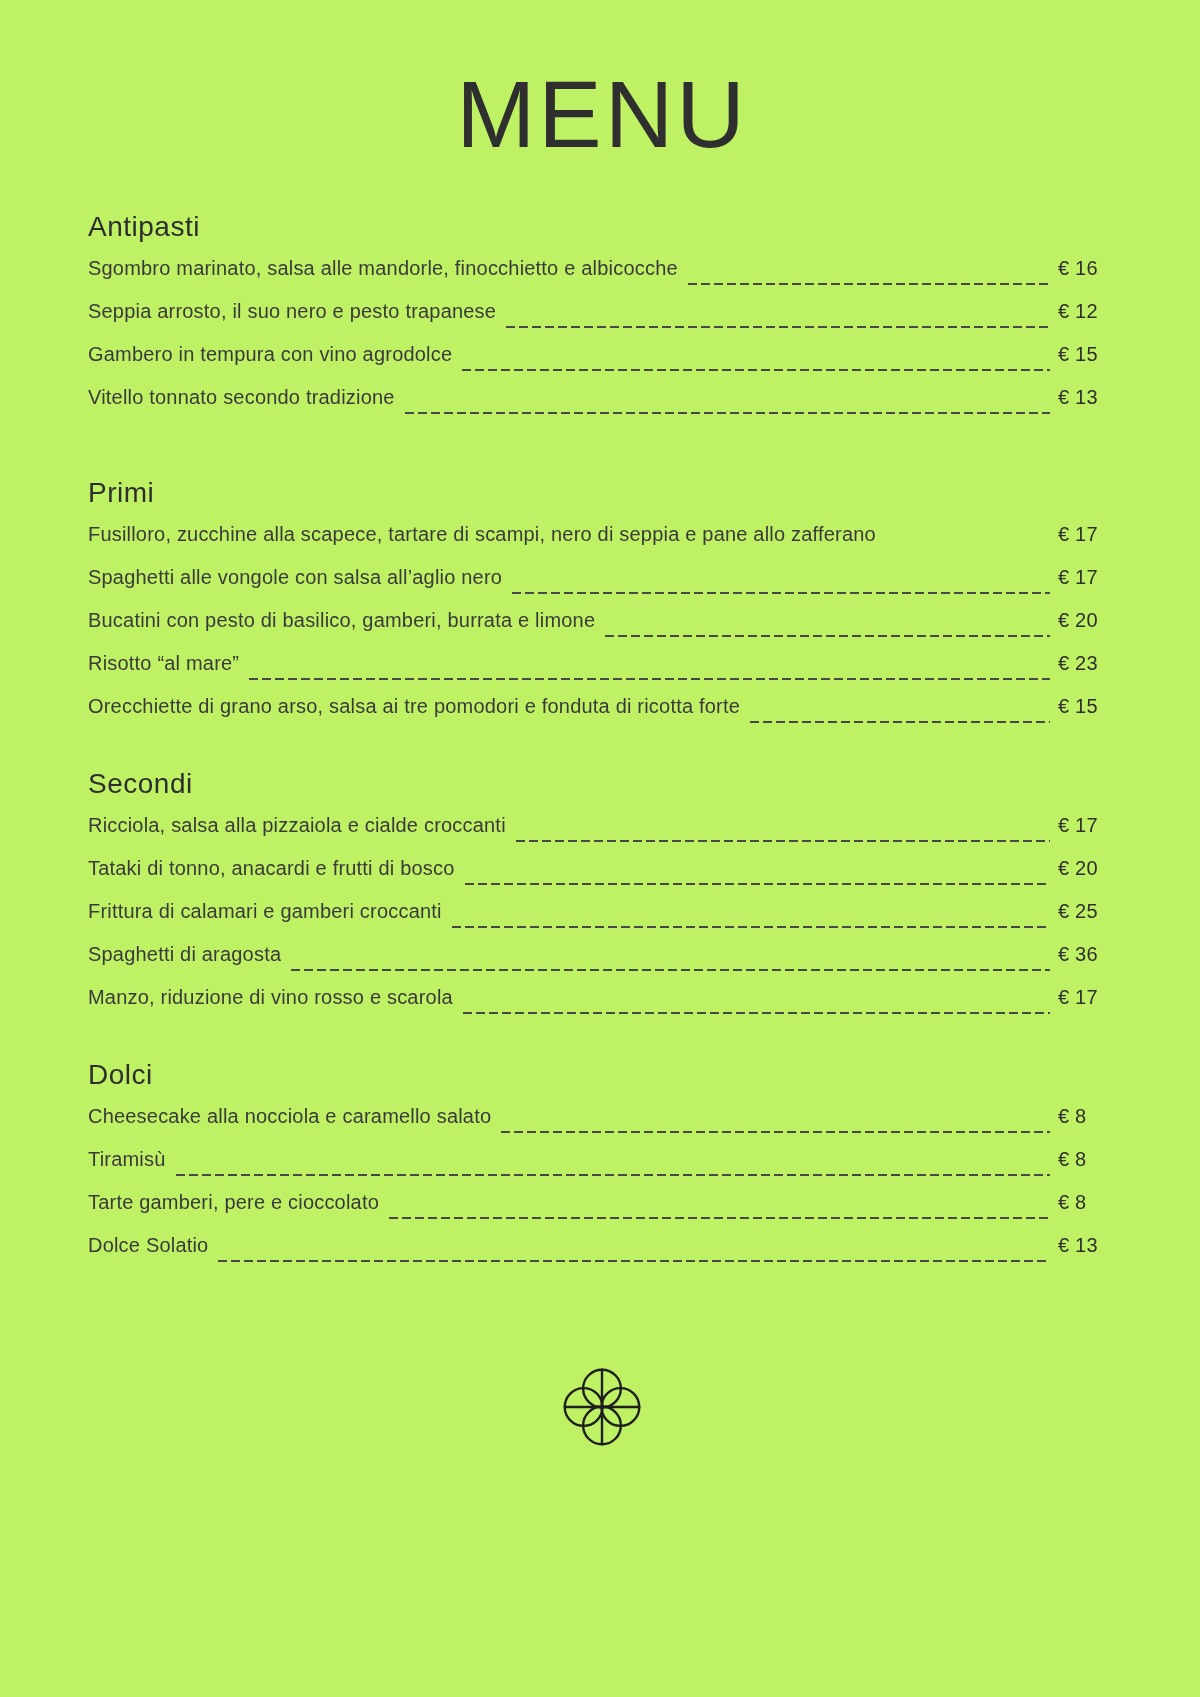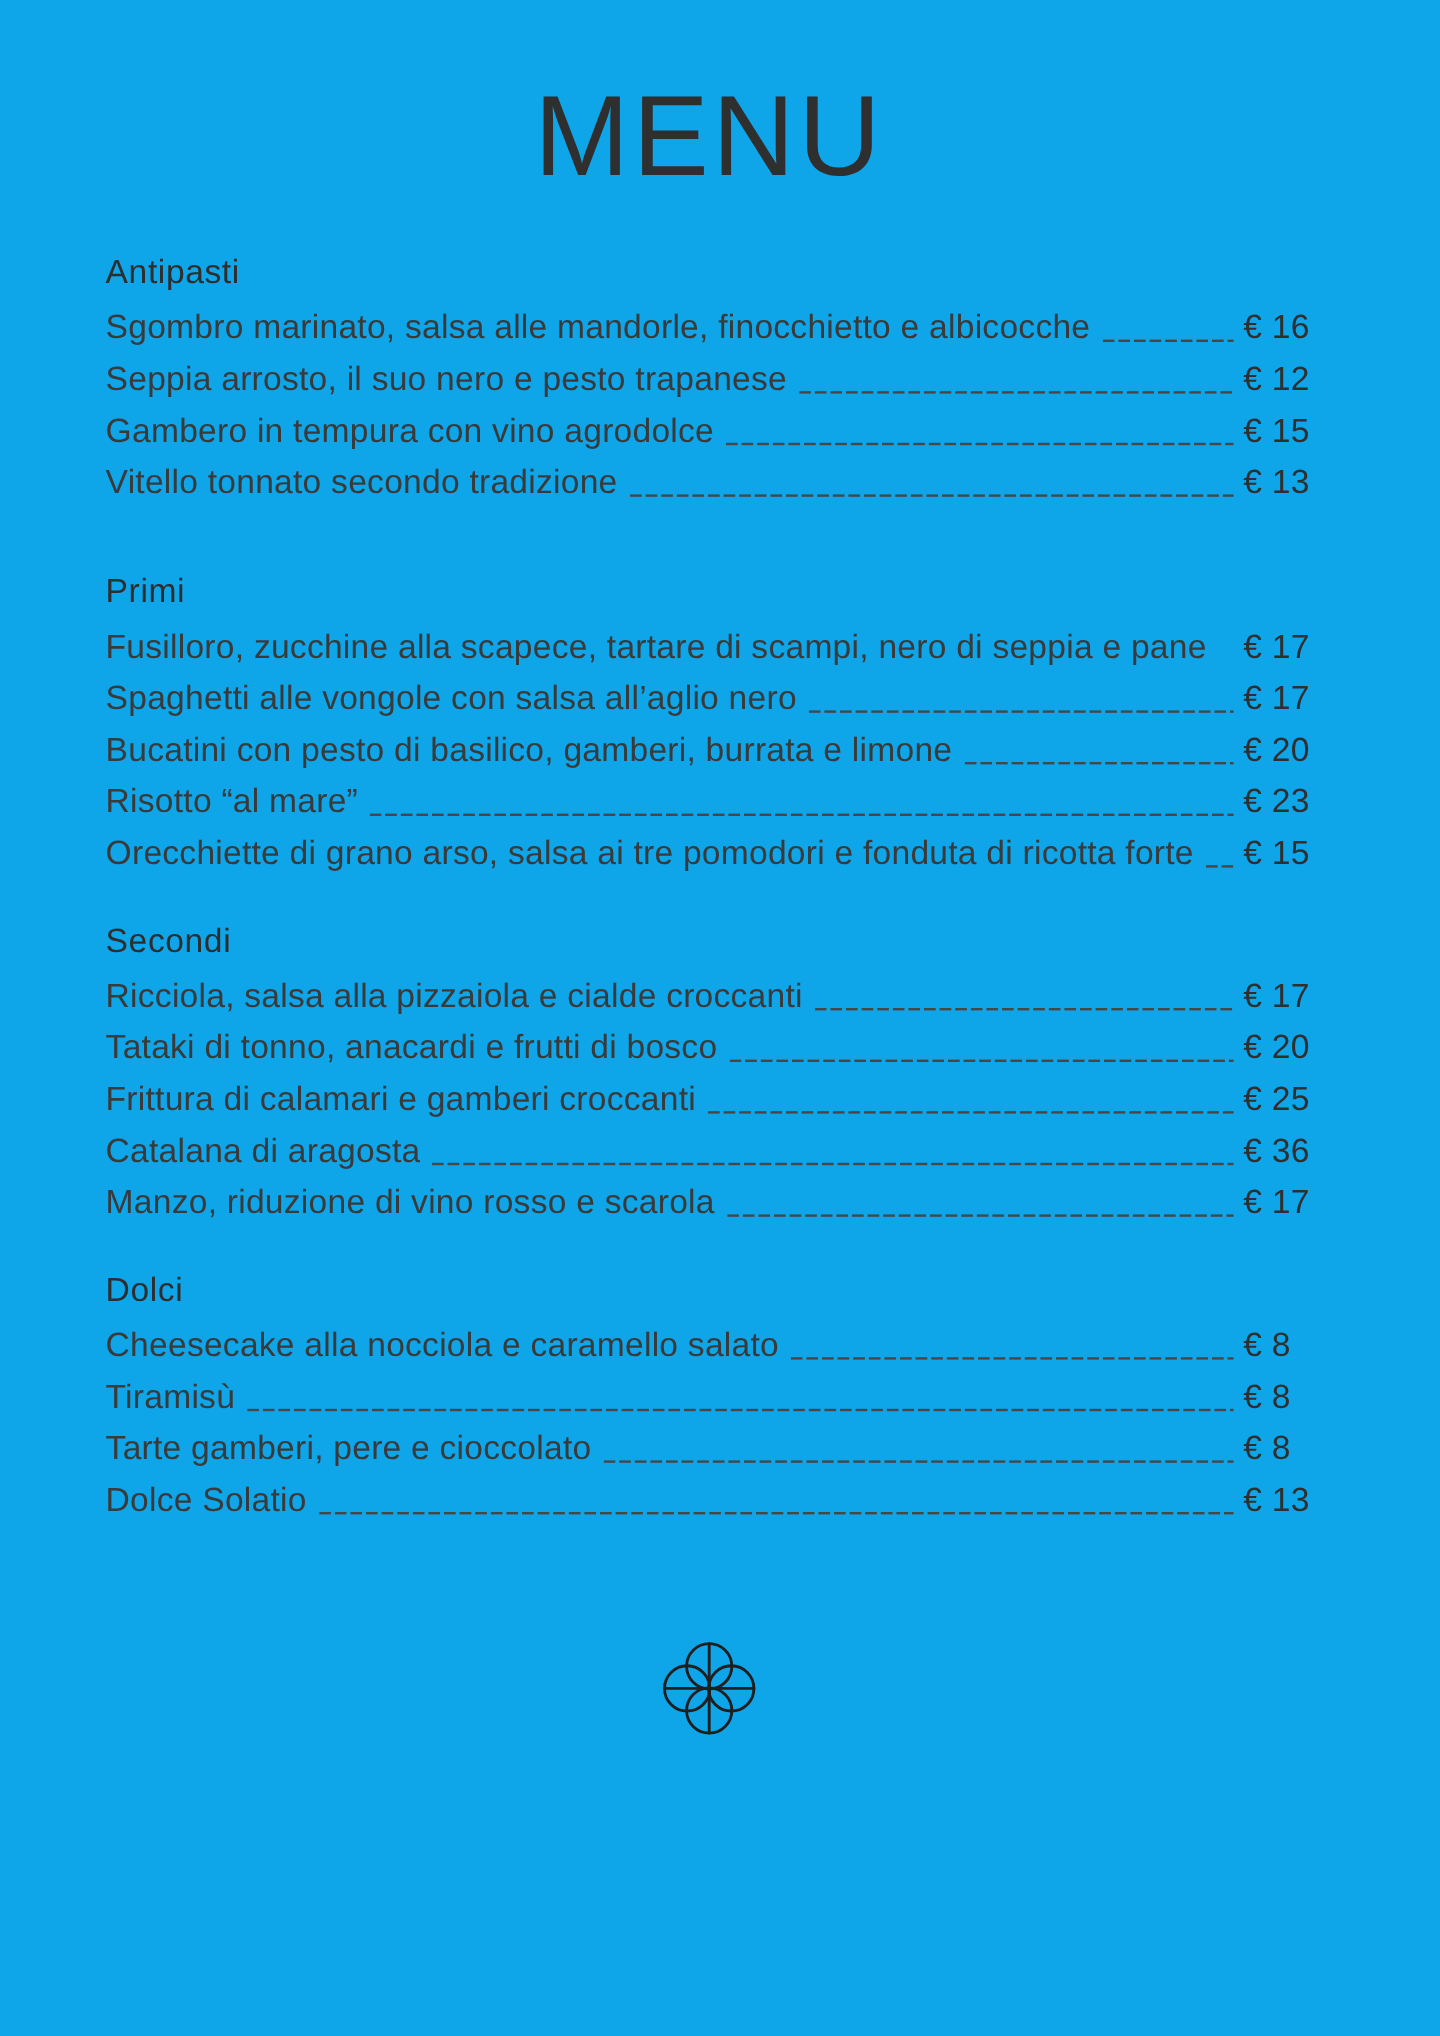--- a/index.html
+++ b/index.html
@@ -5,22 +5,22 @@
   * { margin: 0; padding: 0; box-sizing: border-box; }
   html, body { background: #ffffff; }
   body {
     width: 1200px; height: 1697px;
     font-family: "Liberation Sans", "DejaVu Sans", sans-serif;
     color: #333333;
     overflow: hidden;
   }
   .page {
     width: 1200px; height: 1697px;
-    padding: 62px 106px 0 88px;
-    background: #0ea5e9;
+    padding: 62px 84px 0 88px;
+    background: #bef264;
     position: relative;
   }
   .page-title {
     text-align: center;
     font-size: 95px;
     font-weight: 200;
     letter-spacing: 3px;
     color: #2f2f2f;
     margin-bottom: 44px;
     line-height: 1.1;
@@ -30,21 +30,21 @@
   .section-title {
     font-size: 28px;
     font-weight: 300;
     color: #2e2e2e;
     margin-bottom: 14px;
     letter-spacing: 0.5px;
   }
   .menu-row {
     display: flex;
     align-items: baseline;
-    font-size: 28px;
+    font-size: 20px;
     font-weight: 300;
     color: #3a3a3a;
     height: 43px;
     letter-spacing: 0.2px;
   }
   .dish-name { white-space: nowrap; flex-shrink: 1; overflow: hidden; }
   .leader {
     flex: 1 1 auto;
     align-self: flex-end;
     height: 2px;
@@ -139,21 +139,21 @@
       <span class="dish-name">Tataki di tonno, anacardi e frutti di bosco</span>
       <span class="leader"></span>
       <span class="price">€ 20</span>
     </div>
     <div class="menu-row">
       <span class="dish-name">Frittura di calamari e gamberi croccanti</span>
       <span class="leader"></span>
       <span class="price">€ 25</span>
     </div>
     <div class="menu-row">
-      <span class="dish-name">Catalana di aragosta</span>
+      <span class="dish-name">Spaghetti di aragosta</span>
       <span class="leader"></span>
       <span class="price">€ 36</span>
     </div>
     <div class="menu-row">
       <span class="dish-name">Manzo, riduzione di vino rosso e scarola</span>
       <span class="leader"></span>
       <span class="price">€ 17</span>
     </div>
   </section>
 

